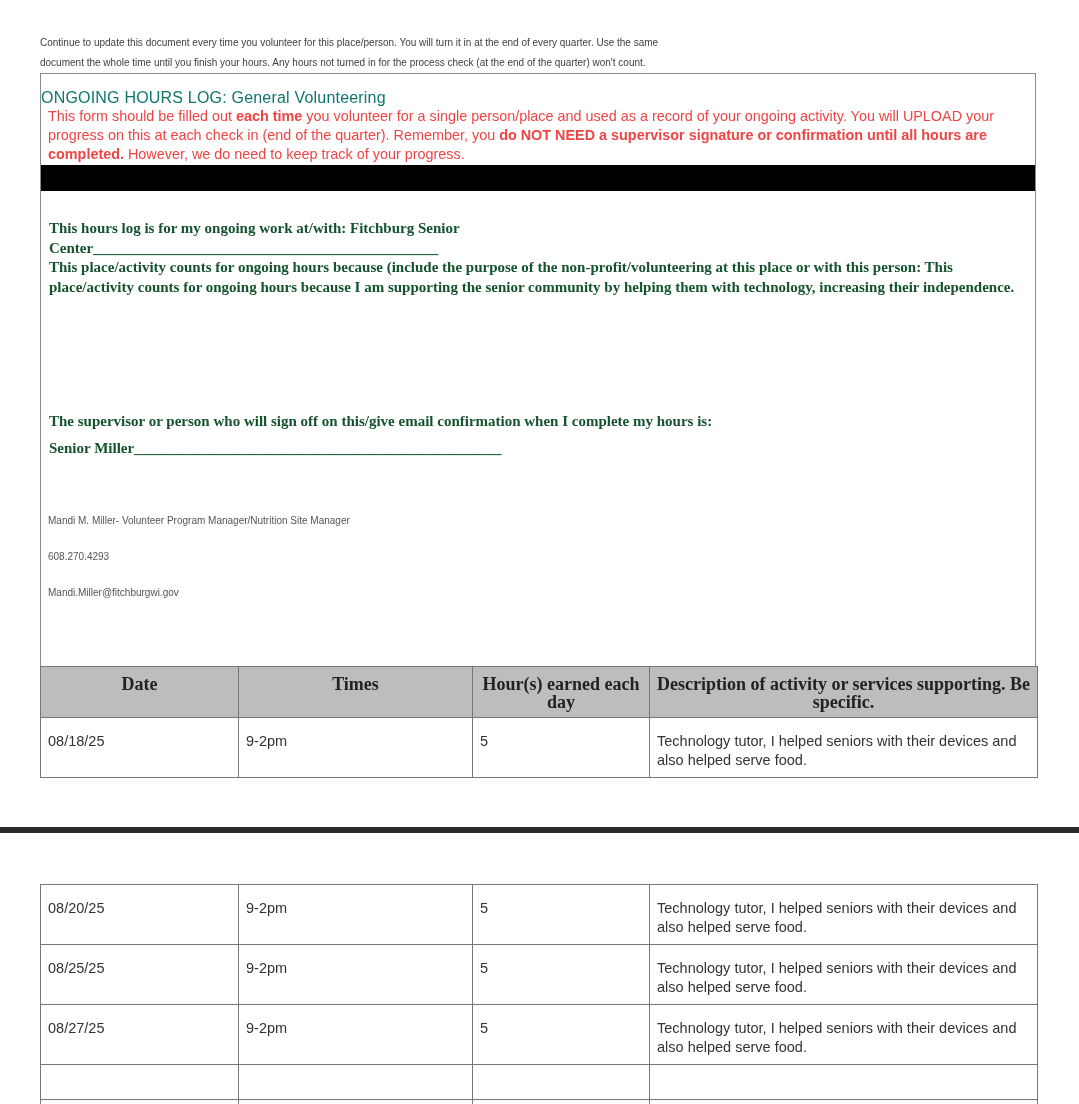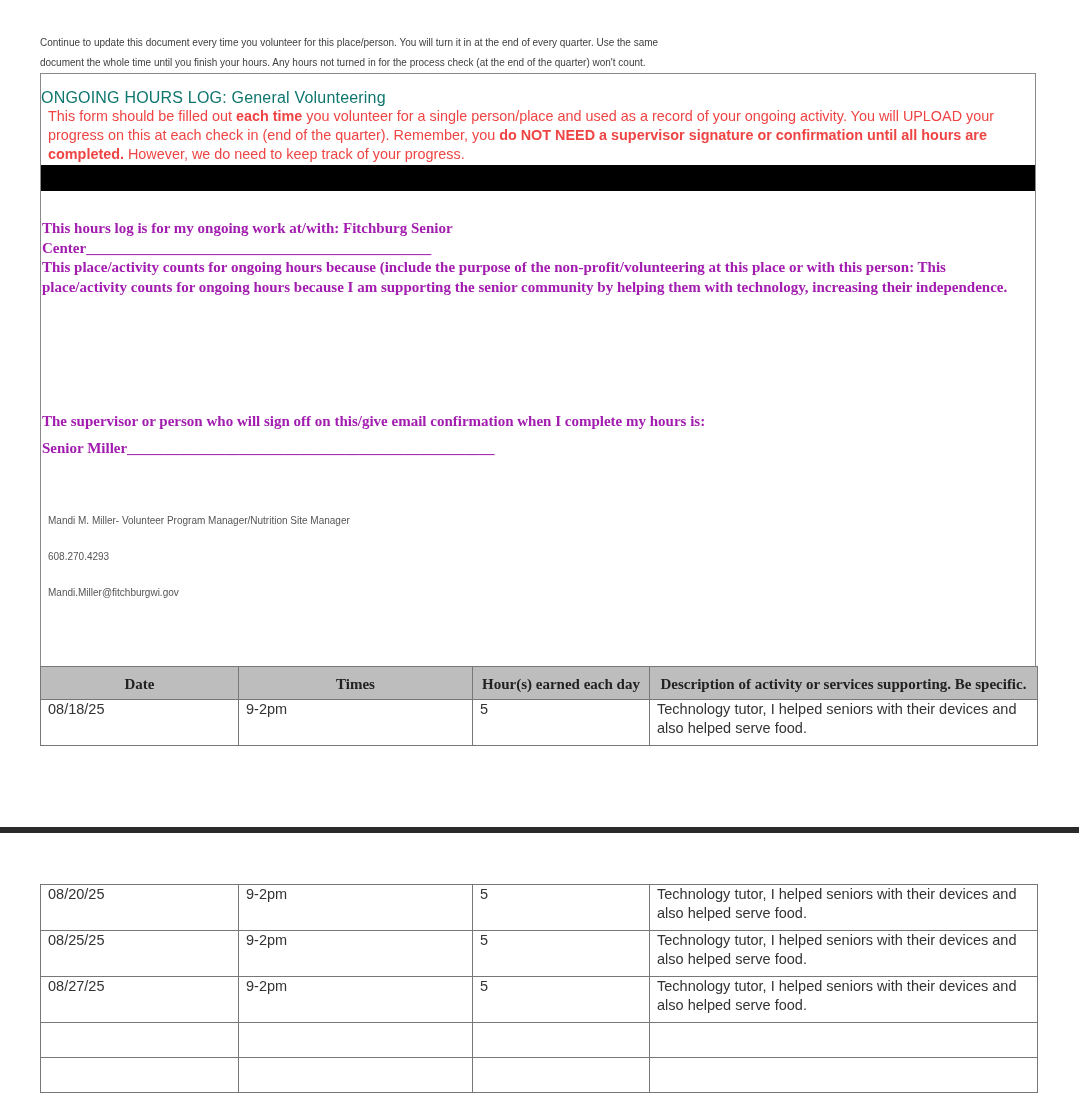--- a/index.html
+++ b/index.html
@@ -4,26 +4,26 @@
 <style>
   html, body { margin:0; padding:0; background:#ffffff; }
   body { width:1079px; height:1104px; position:relative; overflow:hidden; color:#222; }
   .sans { font-family: "Liberation Sans", sans-serif; }
   .serif { font-family: "Liberation Serif", serif; }
   .intro { position:absolute; left:40px; top:33px; width:1000px; font-size:10px; line-height:19.5px; color:#404040; }
   .frame { position:absolute; left:40px; top:73px; width:996px; height:596px; border:1px solid #8a8a8a; border-bottom:none; box-sizing:border-box; }
   .title { text-align:left; color:#0f766e; font-size:16px; margin-top:15px; letter-spacing:0.2px; }
   .para { margin:0 7px; font-size:14.4px; line-height:19px; color:#ef4444; }
   .blackbar { position:absolute; left:0; right:0; top:91px; height:26px; background:#000; }
-  .sec { position:absolute; left:1px; width:980px; font-size:15px; line-height:19.5px; font-weight:bold; color:#a21caf; }
+  .sec { position:absolute; left:8px; width:980px; font-size:15px; line-height:19.5px; font-weight:bold; color:#14532d; }
   .plain { position:absolute; left:7px; font-size:10px; color:#555; }
   table { position:absolute; left:40px; border-collapse:collapse; table-layout:fixed; width:997px; }
   td, th { border:1px solid #777; vertical-align:top; }
-  th { background:#bdbdbd; font-family:"Liberation Serif", serif; font-weight:bold; font-size:15px; color:#222; padding:8px 6px 6px; line-height:18px; }
-  td { font-family:"Liberation Sans", sans-serif; font-size:14.5px; color:#333; padding:0 7px 7px; line-height:18.5px; height:38px; }
+  th { background:#bdbdbd; font-family:"Liberation Serif", serif; font-weight:bold; font-size:18px; color:#222; padding:8px 6px 6px; line-height:18px; }
+  td { font-family:"Liberation Sans", sans-serif; font-size:14.5px; color:#333; padding:14px 7px 7px; line-height:18.5px; height:38px; }
   .t1 { top:666px; }
   .t2 { top:884px; }
   .empty td { height:18px; padding:8px 7px; }
   .divider { position:absolute; left:0; width:1079px; top:827px; height:6px; background:#2a2a2a; }
 </style>
 </head>
 <body>
 
 <div class="intro sans">
   <div>Continue to update this document every time you volunteer for this place/person. You will turn it in at the end of every quarter. Use the same</div>

